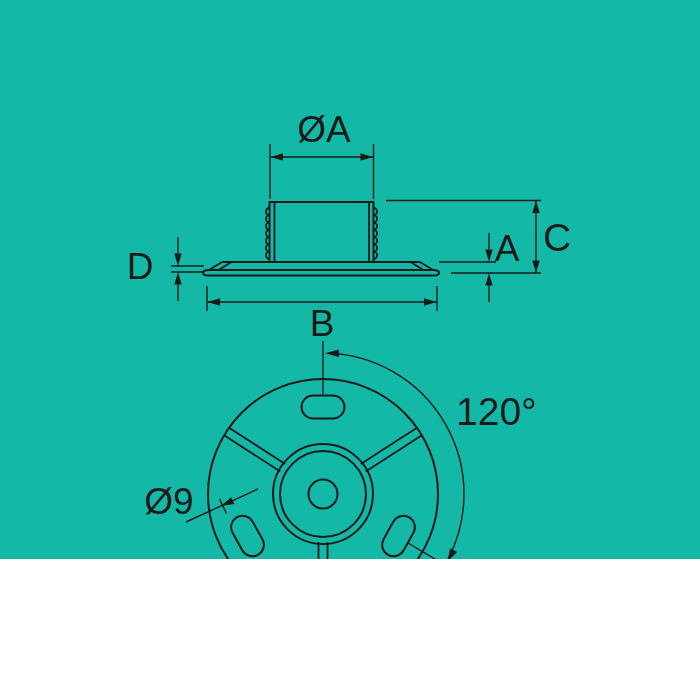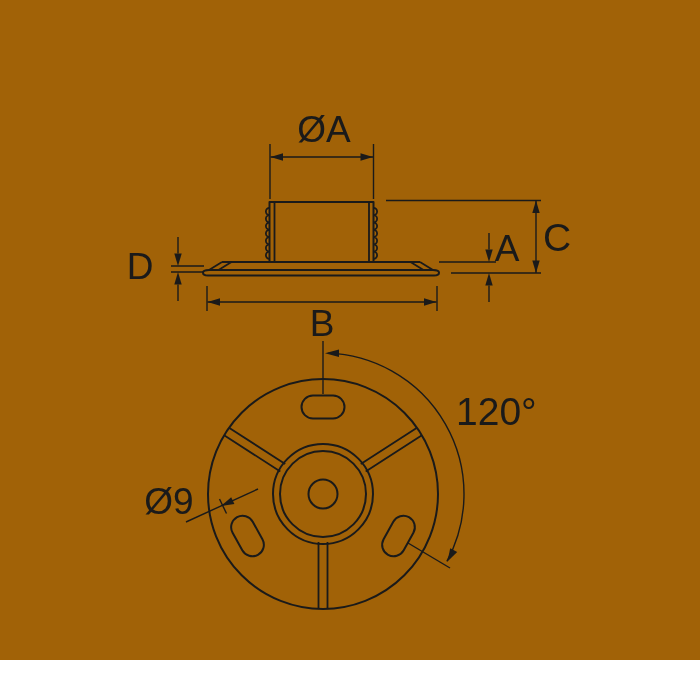--- a/index.html
+++ b/index.html
@@ -1,16 +1,16 @@
 <!DOCTYPE html>
 <html><head>
 <meta charset="utf-8">
 <style>
   html,body{margin:0;padding:0;background:#ffffff;}
-  .stage{width:700px;height:660px;position:relative;background:#a16207;overflow:hidden;}
+  .stage{width:700px;height:559px;position:relative;background:#14b8a6;overflow:hidden;}
   svg{display:block;}
   text{font-family:"Liberation Sans","DejaVu Sans",sans-serif;fill:#1a1a1a;}
   .lbl{font-size:37px;}
   .lbl-big{font-size:39px;}
   .outline{stroke:#1a1a1a;stroke-width:2;fill:none;stroke-linejoin:round;}
   .outline-thin{stroke:#1a1a1a;stroke-width:1.8;fill:none;stroke-linejoin:round;}
   .dim{stroke:#1a1a1a;stroke-width:1.4;fill:none;}
   .arrow{fill:#1a1a1a;stroke:none;}
 </style>
 </head>

